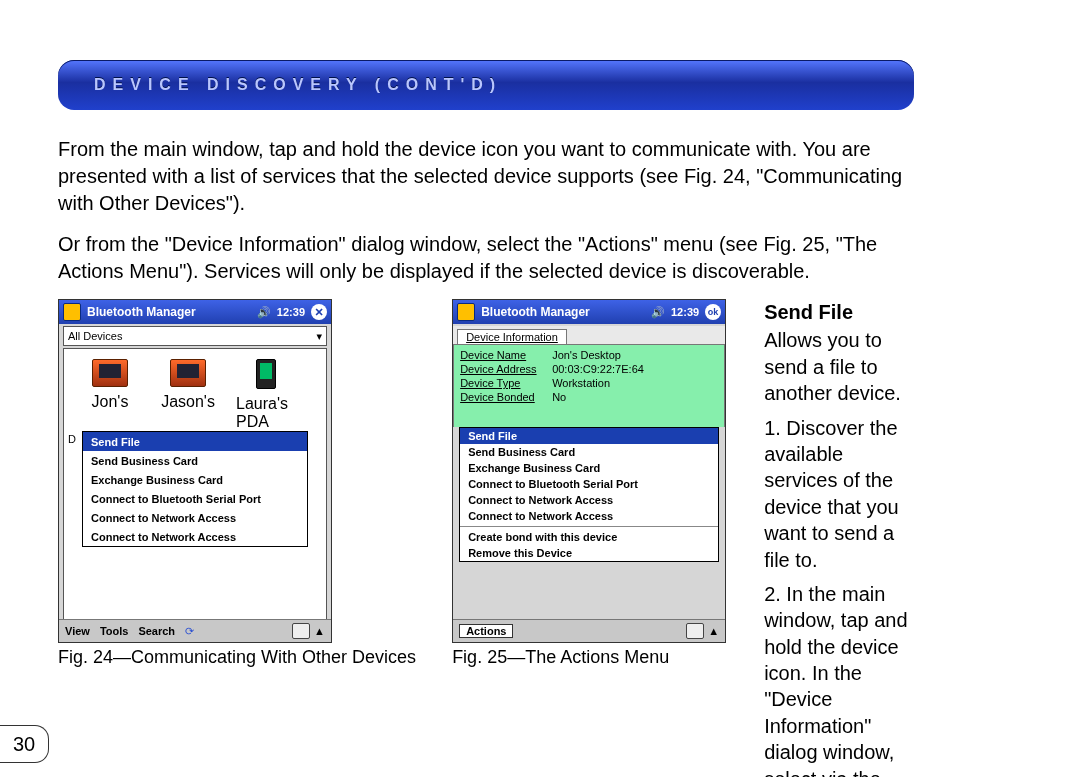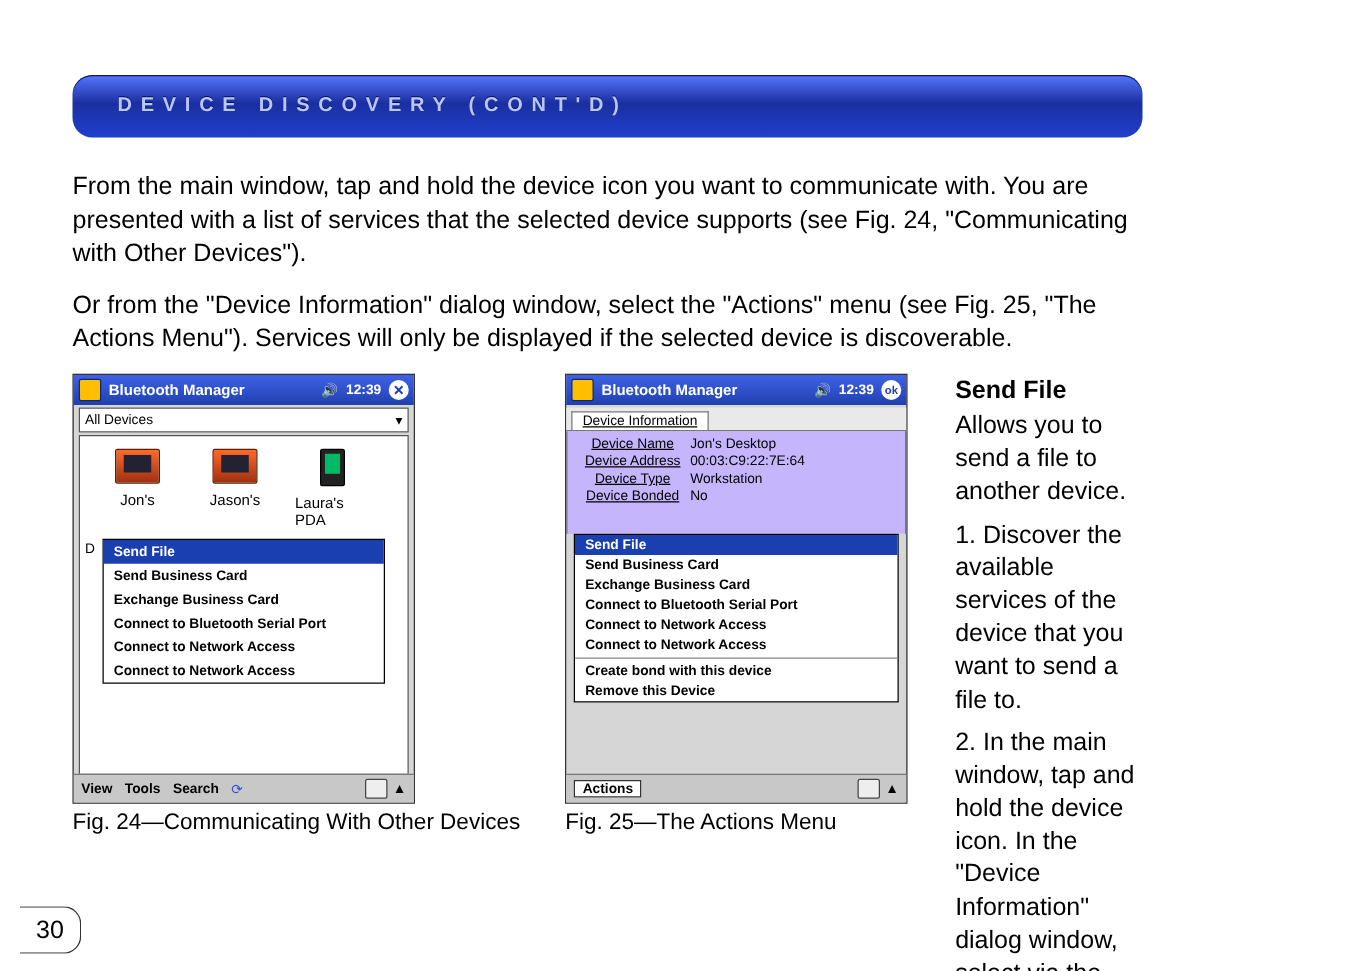--- a/index.html
+++ b/index.html
@@ -41,46 +41,46 @@
   .titlebar .clk{font-size:11px;font-weight:bold;margin:0 6px 0 2px;}
   .titlebar .xbtn{width:16px;height:16px;border-radius:50%;background:#fff;color:#2040b0;display:flex;align-items:center;justify-content:center;font-size:11px;font-weight:bold;}
   .softbar{position:absolute;left:0;right:0;bottom:0;height:22px;background:#c8c8c8;border-top:1px solid #777;display:flex;align-items:center;font-size:11px;padding:0 6px;}
   .softbar .sp{flex:1;}
   .softbar .kb{width:16px;height:14px;border:1px solid #444;background:#eee;border-radius:2px;}
   .softbar .up{margin-left:4px;}
   
   .combo{height:18px;background:#fff;border:1px solid #555;margin:2px 4px 0 4px;font-size:11px;display:flex;align-items:center;padding:0 4px;justify-content:space-between;}
   .content24{background:#fff;border:1px solid #555;margin:2px 4px 0 4px;height:270px;position:relative;}
   .devs{display:flex;gap:18px;padding:10px 8px 0 16px;}
-  .dev{display:flex;flex-direction:column;align-items:center;font-size:12px;width:60px;}
+  .dev{display:flex;flex-direction:column;align-items:center;font-size:16px;width:60px;}
   .deskicon{width:34px;height:26px;background:linear-gradient(#ff6a2a,#a03010);border:1px solid #5a2000;border-radius:2px;position:relative;margin-bottom:6px;}
   .deskicon:after{content:"";position:absolute;left:6px;top:4px;width:22px;height:14px;background:#223;}
   .pdaicon{width:18px;height:28px;background:#222;border:1px solid #000;border-radius:2px;margin-bottom:6px;position:relative;}
   .pdaicon:after{content:"";position:absolute;left:3px;top:3px;right:3px;height:16px;background:#0b6;}
   .ctxmenu{position:absolute;left:18px;top:82px;width:224px;background:#fff;border:1px solid #000;font-size:11px;font-weight:bold;}
   .ctxmenu .mi{padding:3px 8px;border-top:1px solid rgba(0,0,0,0);} 
   .ctxmenu .mi.sel{background:#1a3fb0;color:#fff;}
   .softbar .m{font-weight:bold;margin-right:10px;}
   
   .tabhdr{height:18px;background:#e9e9e9;border-bottom:1px solid #777;font-size:11px;display:flex;align-items:flex-end;margin-top:2px;}
   .tabhdr .tab{padding:1px 8px;border:1px solid #777;border-bottom:none;background:#fff;margin-left:4px;text-decoration:underline;}
-  .info{background:#c4b5fd;margin:0 0 0 0;border-left:1px solid #777;border-right:1px solid #777;height:74px;font-size:11px;padding:4px 6px;text-align:center;}
+  .info{background:#86efac;margin:0 0 0 0;border-left:1px solid #777;border-right:1px solid #777;height:74px;font-size:11px;padding:4px 6px;}
   .info .r{display:flex;margin-bottom:2px;}
   .info .r .k{width:92px;text-decoration:underline;}
   .actmenu{background:#fff;border:1px solid #000;margin:0 6px;font-size:11px;font-weight:bold;}
   .actmenu .mi{padding:2px 8px;}
   .actmenu .mi.sel{background:#1a3fb0;color:#fff;}
   .actmenu hr{border:none;border-top:1px solid #888;margin:2px 0;}
   .softbar .actbtn{background:#fff;border:1px solid #333;padding:0 6px;font-size:11px;font-weight:bold;}
   
   .rightcol{margin-left:26px;flex:1;font-size:20px;line-height:1.32;}
   .rightcol h4{margin:0 0 2px 0;font-size:20px;}
   .rightcol p{margin:2px 0 8px 0;}
   
-  .pgnum{position:absolute;left:16px;bottom:14px;width:48px;height:36px;border:1px solid #333;border-top-right-radius:14px;border-bottom-right-radius:14px;display:flex;align-items:center;justify-content:center;font-size:20px;border-left:none;}
+  .pgnum{position:absolute;left:0;bottom:14px;width:48px;height:36px;border:1px solid #333;border-top-right-radius:14px;border-bottom-right-radius:14px;display:flex;align-items:center;justify-content:center;font-size:20px;border-left:none;}
 </style>
 </head>
 <body>
 
 <div class="page">
 
   <div class="banner">
     <span>DEVICE DISCOVERY (CONT'D)</span>
   </div>
 

